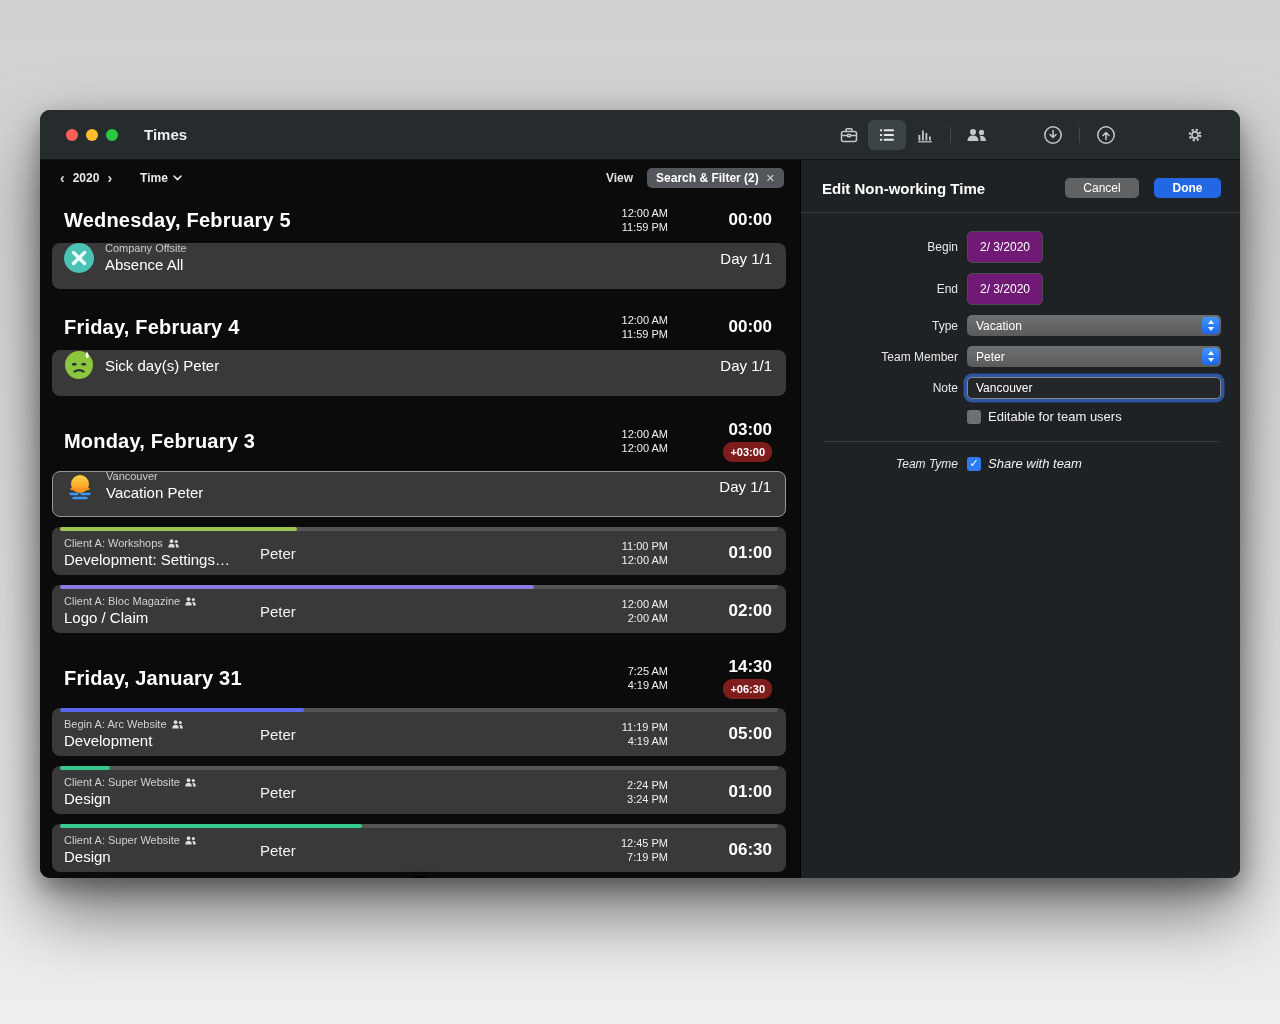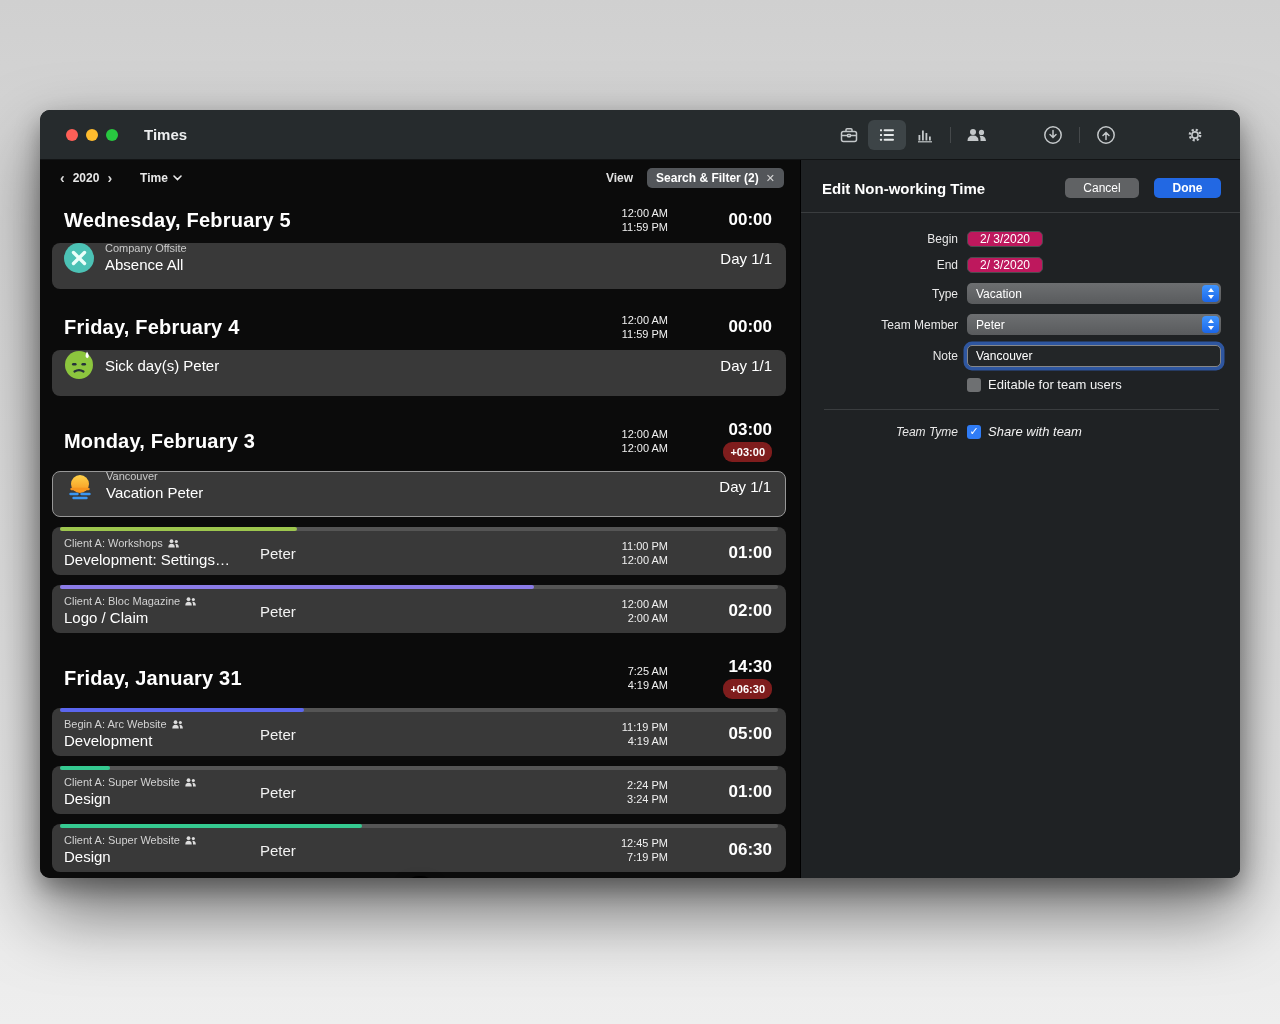--- a/index.html
+++ b/index.html
@@ -80,21 +80,21 @@
   .ed-head { display:flex; align-items:center; }
   .ed-title { font-size:15px; font-weight:bold; flex:1; }
   .btn { border-radius:5px; font-size:12px; height:20px; display:flex; align-items:center; justify-content:center; color:#fff; }
   .btn.cancel { background:#606264; width:74px; margin-right:15px; }
   .btn.done { background:#2268e3; width:67px; font-weight:bold; }
   .ed-divider { height:1px; background:#3a3d3f; margin:14px -19px 0 -21px; }
   .form { margin-top:18px; }
   .formrow { display:flex; align-items:center; margin-bottom:10px; }
   .flabel { width:136px; text-align:right; font-size:12px; color:#e8e8e8; flex:0 0 auto; }
   .fctrl { margin-left:9px; }
-  .datebox { width:76px; height:16px; background:#be185d; border:1px solid #4a4d4f; border-radius:5px;
+  .datebox { width:76px; height:32px; background:#701a75; border:1px solid #4a4d4f; border-radius:5px;
     font-size:12px; color:#fff; display:flex; align-items:center; justify-content:center; }
   .select { width:254px; height:21px; border-radius:5px; background:linear-gradient(#6d6f71,#595b5d);
     display:flex; align-items:center; font-size:12px; color:#fff; padding-left:9px; position:relative; }
   .stepper { position:absolute; right:2px; top:2px; bottom:2px; width:17px; border-radius:4px;
     background:linear-gradient(#3f95ff,#1b66e8); display:flex; flex-direction:column; align-items:center; justify-content:center; gap:3px; }
   .chev-up { width:0; height:0; border-left:3.5px solid transparent; border-right:3.5px solid transparent; border-bottom:4.5px solid #fff; }
   .chev-dn { width:0; height:0; border-left:3.5px solid transparent; border-right:3.5px solid transparent; border-top:4.5px solid #fff; }
   .noteinput { width:254px; height:22px; background:#232628; border:1px solid #85878a; border-radius:5px;
     box-shadow:0 0 0 3.5px rgba(56,121,243,.6); color:#fff; font-size:12px; padding:0 8px;
     font-family:"Liberation Sans","DejaVu Sans",sans-serif; outline:none; }

